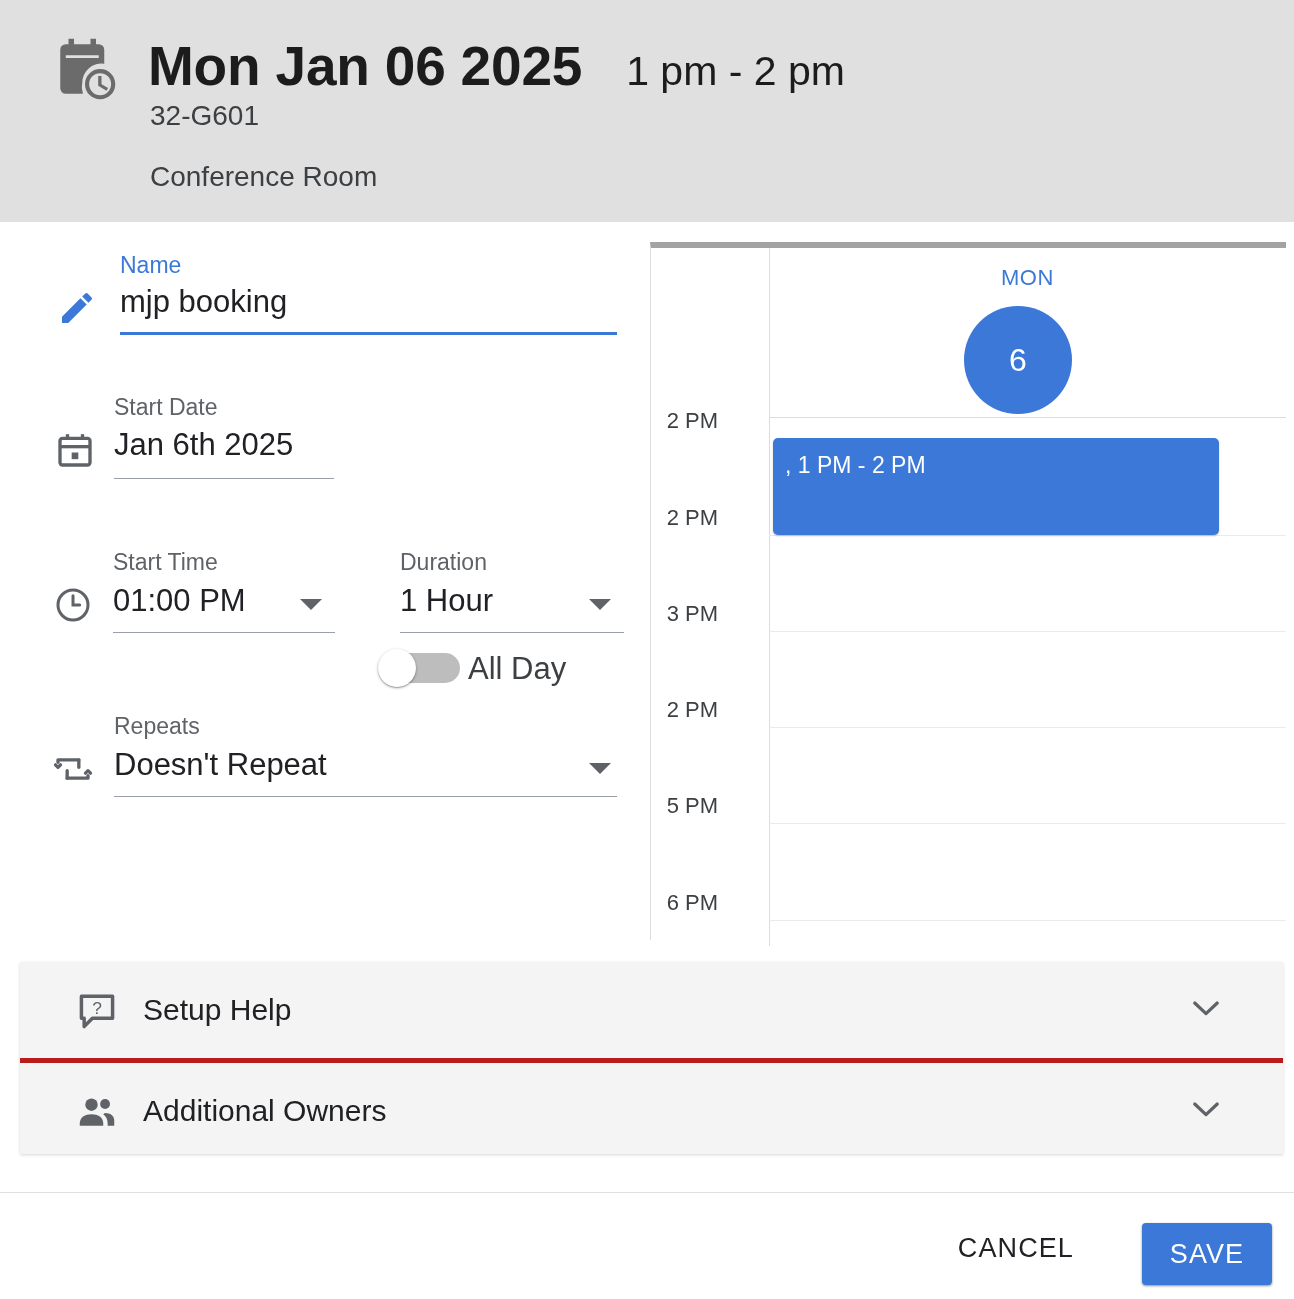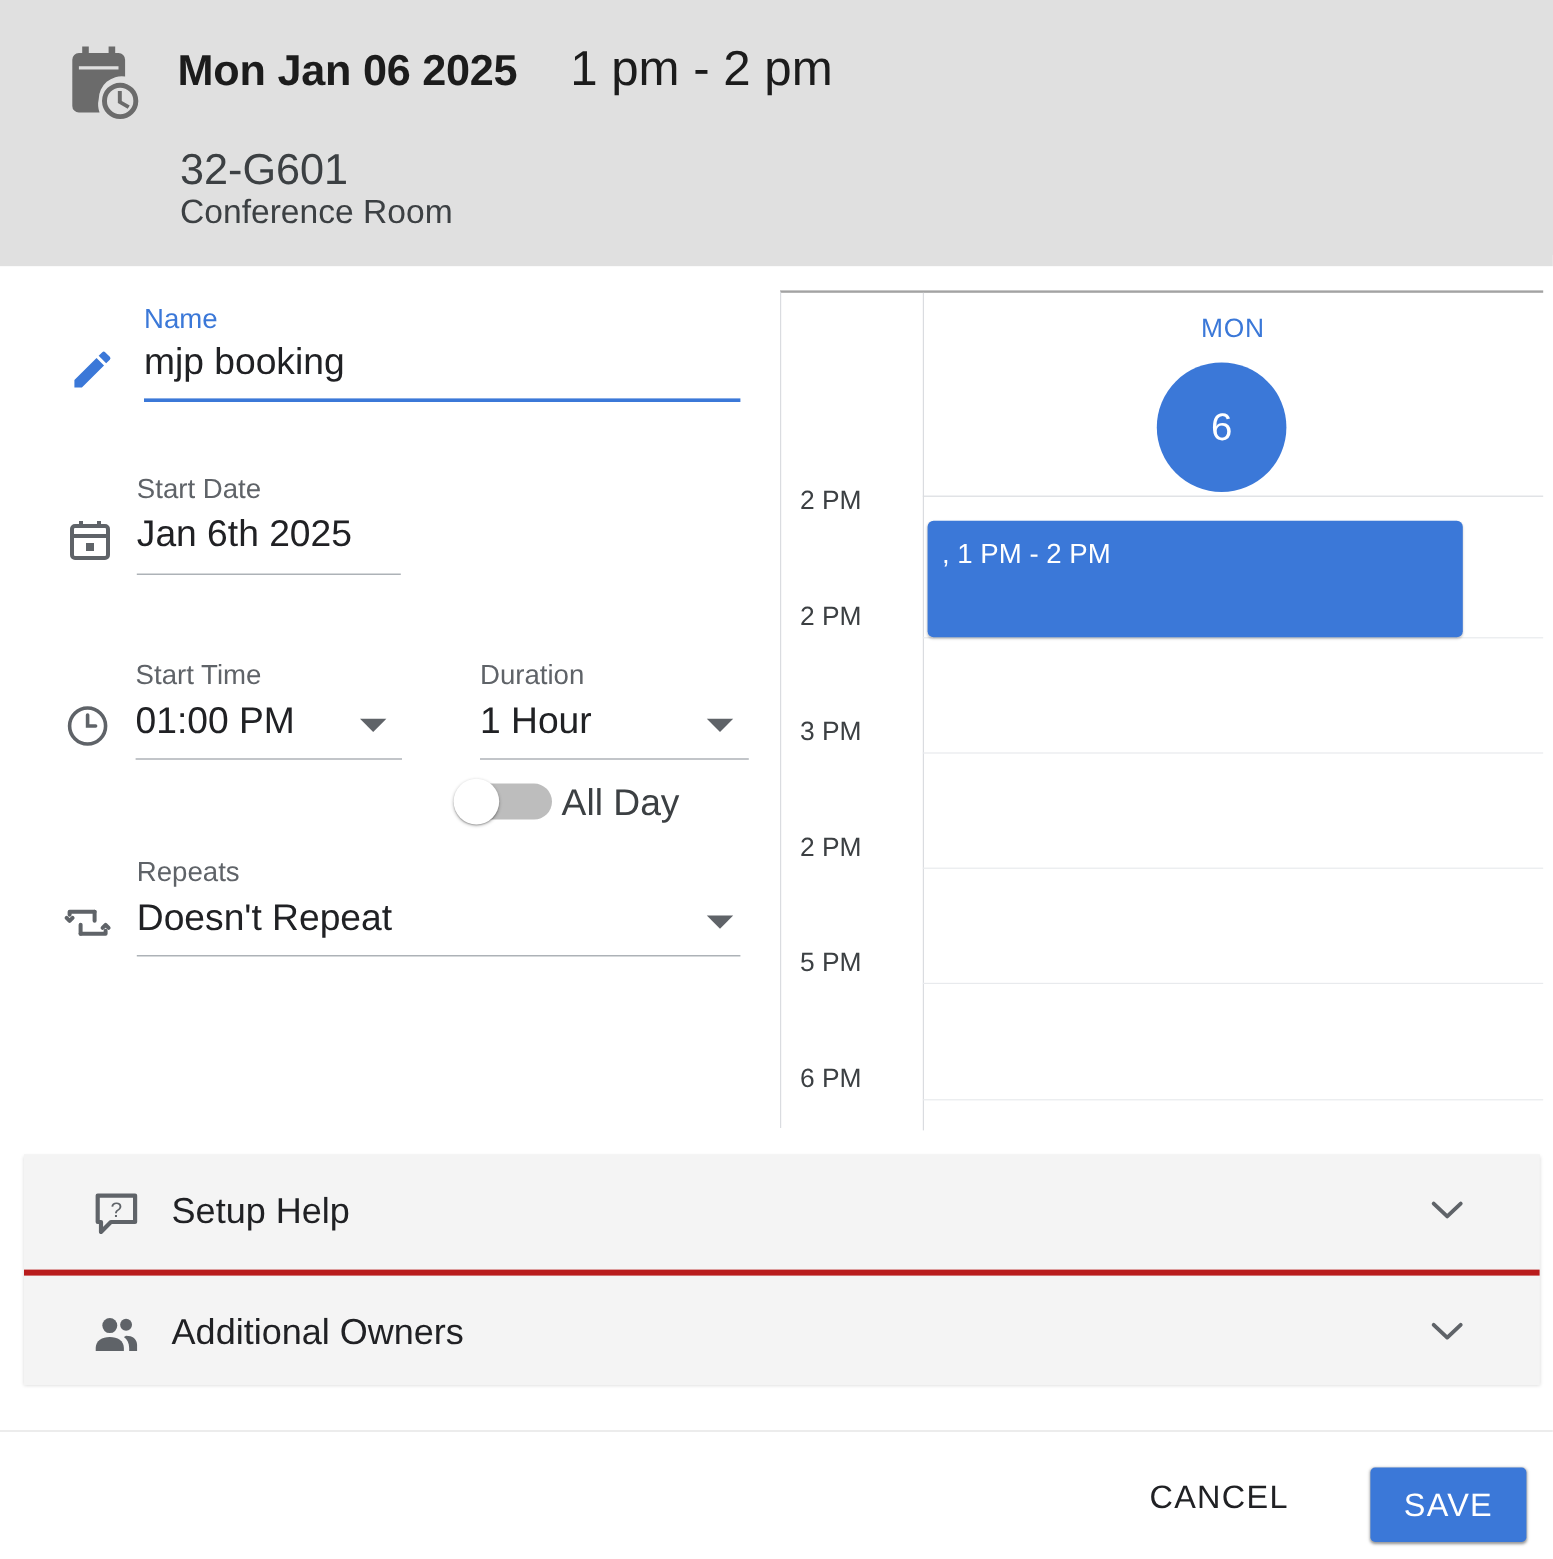--- a/index.html
+++ b/index.html
@@ -31,35 +31,35 @@
     width: 66px; height: 66px;
   }
   .hdr-title-row {
     position: absolute;
     left: 148px; top: 34px;
     display: flex;
     align-items: baseline;
     white-space: nowrap;
   }
   .hdr-date {
-    font-size: 36px;
+    font-size: 55px;
     font-weight: bold;
     color: #1c1c1c;
     letter-spacing: -0.2px;
   }
   .hdr-time {
     font-size: 41px;
     font-weight: normal;
     color: #1c1c1c;
     margin-left: 44px;
   }
   .hdr-sub1 {
     position: absolute;
-    left: 150px; top: 120px;
-    font-size: 36px;
+    left: 150px; top: 100px;
+    font-size: 28px;
     color: #3c4043;
   }
   .hdr-sub2 {
     position: absolute;
     left: 150px; top: 161px;
     font-size: 28px;
     color: #3c4043;
   }
 
   
@@ -141,21 +141,21 @@
     color: #3c4043;
   }
 
   
   .cal {
     position: absolute;
     left: 650px; top: 20px;
     width: 636px;
     height: 698px;
     border-left: 1px solid #dadce0;
-    border-top: 2px solid #a3a3a3;
+    border-top: 6px solid #a3a3a3;
     box-sizing: border-box;
     background: #ffffff;
   }
   .cal-daycol-border {
     position: absolute;
     left: 118px; top: 0;
     width: 1px; height: 698px;
     background: #dadce0;
   }
   .cal-head-sep {

